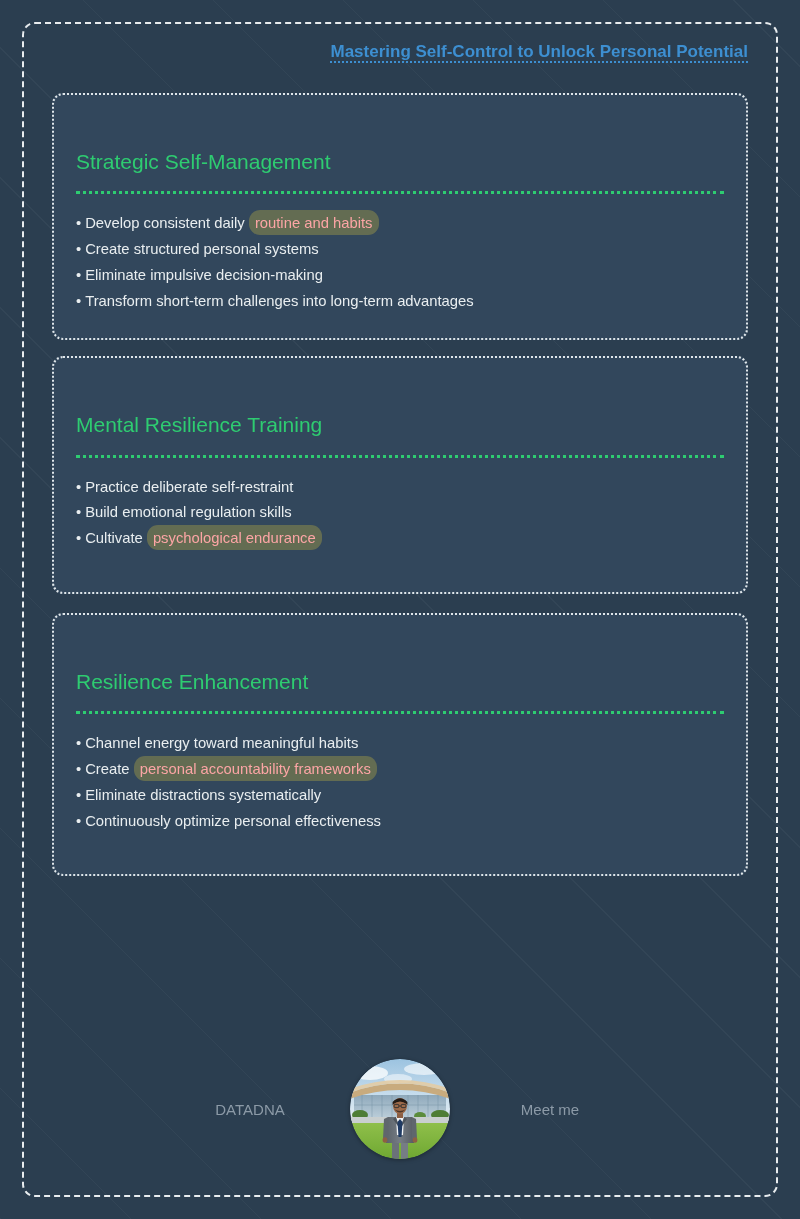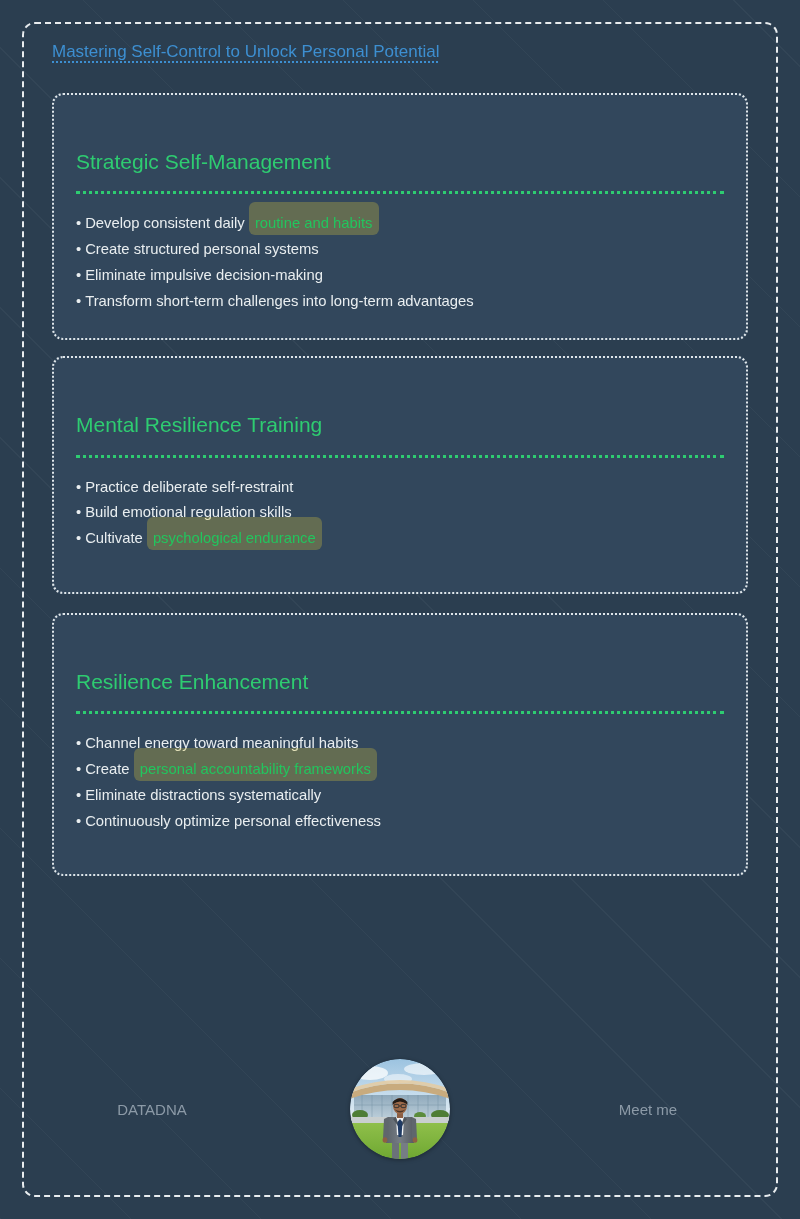--- a/index.html
+++ b/index.html
@@ -56,23 +56,23 @@
     font-size: 38px;
     font-weight: bold;
     color: #f2c116;
     letter-spacing: 0.2px;
     text-shadow: 2px 2px 3px rgba(0,0,0,0.45);
     line-height: 1.1;
   }
 
   .poster-subtitle {
     margin-top: 42px;
-    text-align: left;
+    text-align: right;
     font-size: 17px;
-    font-weight: normal;
+    font-weight: bold;
     color: #3d8fd1;
     text-decoration: underline;
     text-decoration-style: dotted;
     text-underline-offset: 4px;
     text-decoration-thickness: 2px;
   }
 
   
   .card {
     margin-top: 31px;
@@ -112,35 +112,35 @@
     padding: 0;
     margin-bottom: 11px;
     white-space: nowrap;
   }
   .bullet-item:last-child { margin-bottom: 0; }
 
   .bullet-dot { margin-right: 4px; }
 
   .hl {
     background-color: rgba(214, 196, 60, 0.30);
-    padding: 13px 6px 4px 6px;
-    border-radius: 6px;
-    color: #22c55e;
+    padding: 5px 6px 4px 6px;
+    border-radius: 11px;
+    color: #fca5a5;
   }
 
   
   .footer {
     position: absolute;
     left: 52px;
     right: 52px;
     top: 1053px;
     height: 112px;
     display: flex;
     align-items: center;
-    justify-content: space-between;
+    justify-content: center;
   }
 
   .footer-label {
     font-size: 15px;
     color: #8c9aa7;
     width: 200px;
   }
   .footer-label.left  { text-align: center; }
   .footer-label.right { text-align: center; }
 

